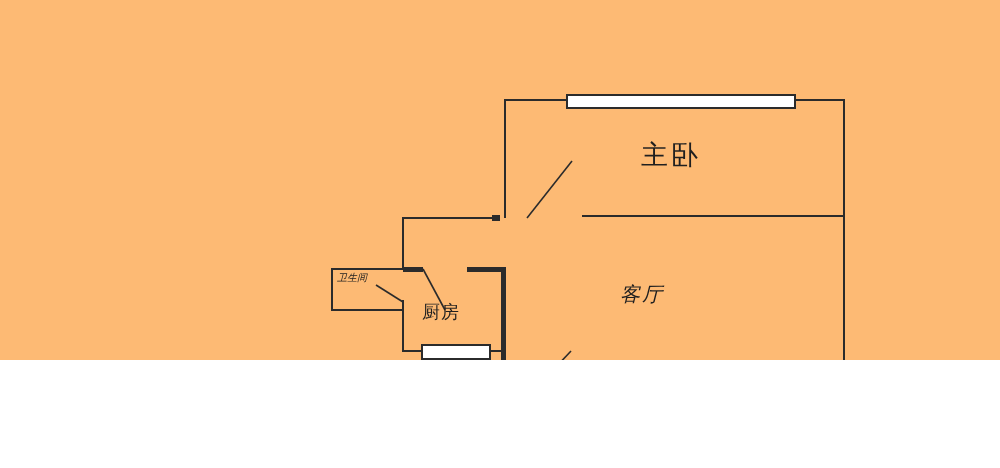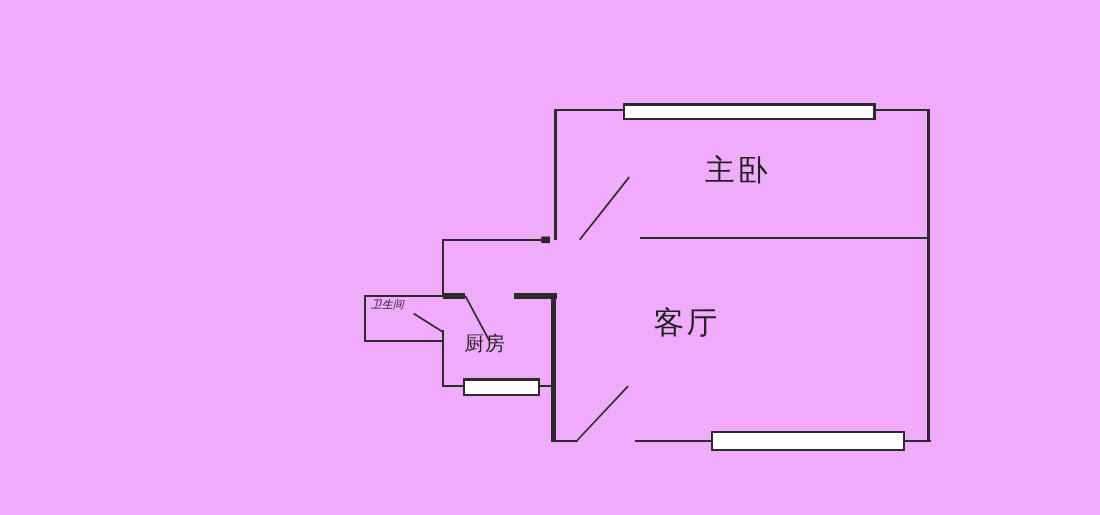--- a/index.html
+++ b/index.html
@@ -4,22 +4,22 @@
 <style>
   html, body {
     margin: 0;
     padding: 0;
     background: #ffffff;
     font-family: "Liberation Serif", "DejaVu Serif", serif;
   }
   .canvas {
     position: relative;
     width: 1000px;
-    height: 468px;
-    background: #f0abfc;
+    height: 360px;
+    background: #fdba74;
     overflow: hidden;
   }
   .plan-svg {
     position: absolute;
     left: 0;
     top: 0;
   }
   .room-label {
     position: absolute;
     color: #1f1f1f;
@@ -27,25 +27,26 @@
     user-select: none;
   }
   .label-master {
     left: 641px;
     top: 140px;
     font-size: 27px;
     letter-spacing: 3px;
     line-height: 30px;
   }
   .label-living {
-    left: 594px;
+    left: 620px;
     top: 279px;
-    font-size: 28px;
+    font-size: 20px;
     letter-spacing: 2px;
     line-height: 31px;
+    font-style: italic;
   }
   .label-kitchen {
     left: 422px;
     top: 302px;
     font-size: 18px;
     letter-spacing: 1px;
     line-height: 20px;
   }
   .label-bathroom {
     left: 337px;

